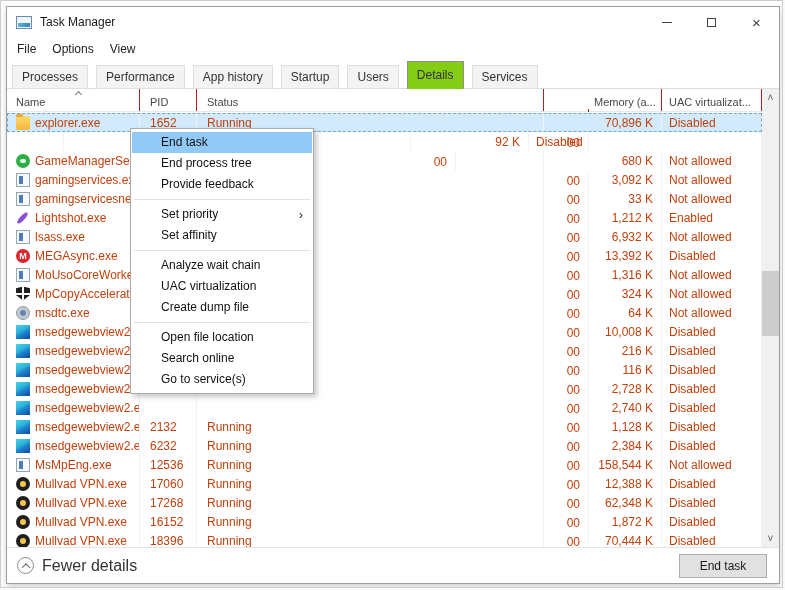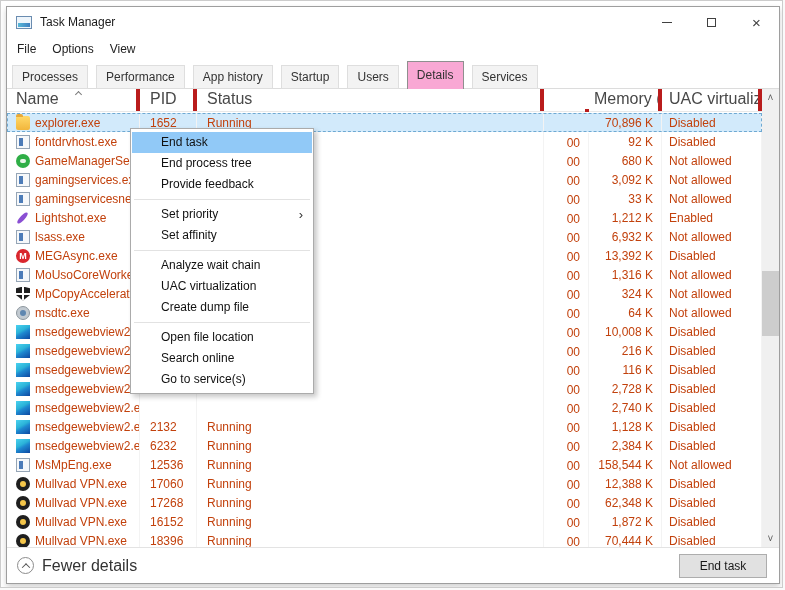--- a/index.html
+++ b/index.html
@@ -23,26 +23,26 @@
 
   
   .menubar { height:23px; display:flex; align-items:center; padding-left:2px; font-size:12px; color:#222; }
   .mitem { padding:0 8px; }
 
   
   .tabstrip { height:29px; position:relative; display:flex; align-items:flex-end; padding-left:5px; }
   .tabstrip::after { content:""; position:absolute; left:0; right:0; bottom:0; height:1px; background:#dcdcdc; }
   .tab { height:24px; line-height:23px; padding:0 9px; font-size:12px; color:#333; background:#f3f3f3;
          border:1px solid #dedede; margin-right:8px; position:relative; z-index:1; white-space:nowrap; }
-  .tab.active { background:#f9a8d4; border:1px solid #8f8f8f; border-bottom:none; height:28px; line-height:26px; z-index:3; }
+  .tab.active { background:#84cc16; border:1px solid #8f8f8f; border-bottom:none; height:28px; line-height:26px; z-index:3; }
 
   
   .tablewrap { position:absolute; top:82px; bottom:36px; left:0; right:0; }
   .thead { height:23px; display:flex; border-bottom:1px solid #e8e8e8; position:relative; margin-right:17px; }
-  .hcell { border-right:4px solid #b91c1c; font-size:16px; color:#484848; display:flex; align-items:flex-end;
+  .hcell { border-right:1px solid #b91c1c; font-size:11px; color:#484848; display:flex; align-items:flex-end;
            padding-bottom:3px; overflow:hidden; white-space:nowrap; }
   .sortcaret { position:absolute; left:69px; top:3px; width:5px; height:5px;
                border-top:1px solid #7a7a7a; border-right:1px solid #7a7a7a; transform:rotate(-45deg); }
   .c-name { width:133px; padding-left:9px; }
   .c-pid { width:57px; padding-left:10px; }
   .c-status { width:347px; padding-left:10px; }
   .c-cpu { width:45px; justify-content:flex-end; padding-right:8px;margin-top:20px; }
   .c-mem { width:73px; padding-left:5px; }
   .c-uac { flex:1; padding-left:7px; }
   .hcell.c-cpu { justify-content:flex-end; }
@@ -165,24 +165,20 @@
               <span class="ic ic-folder"></span>
               <span>explorer.exe</span>
             </div>
             <div class="cell c-pid">1652</div>
             <div class="cell c-status">Running</div>
             <div class="cell c-cpu">00</div>
             <div class="cell c-mem">70,896 K</div>
             <div class="cell c-uac">Disabled</div>
           </div>
           <div class="row">
-            <div class="cell c-name">
-              <span class="ic ic-app"></span>
-              <span>fontdrvhost.exe</span>
-            </div>
             <div class="cell c-pid"></div>
             <div class="cell c-status"></div>
             <div class="cell c-cpu">00</div>
             <div class="cell c-mem">92 K</div>
             <div class="cell c-uac">Disabled</div>
           </div>
           <div class="row">
             <div class="cell c-name">
               <span class="ic ic-game"></span>
               <span>GameManagerService.exe</span>

